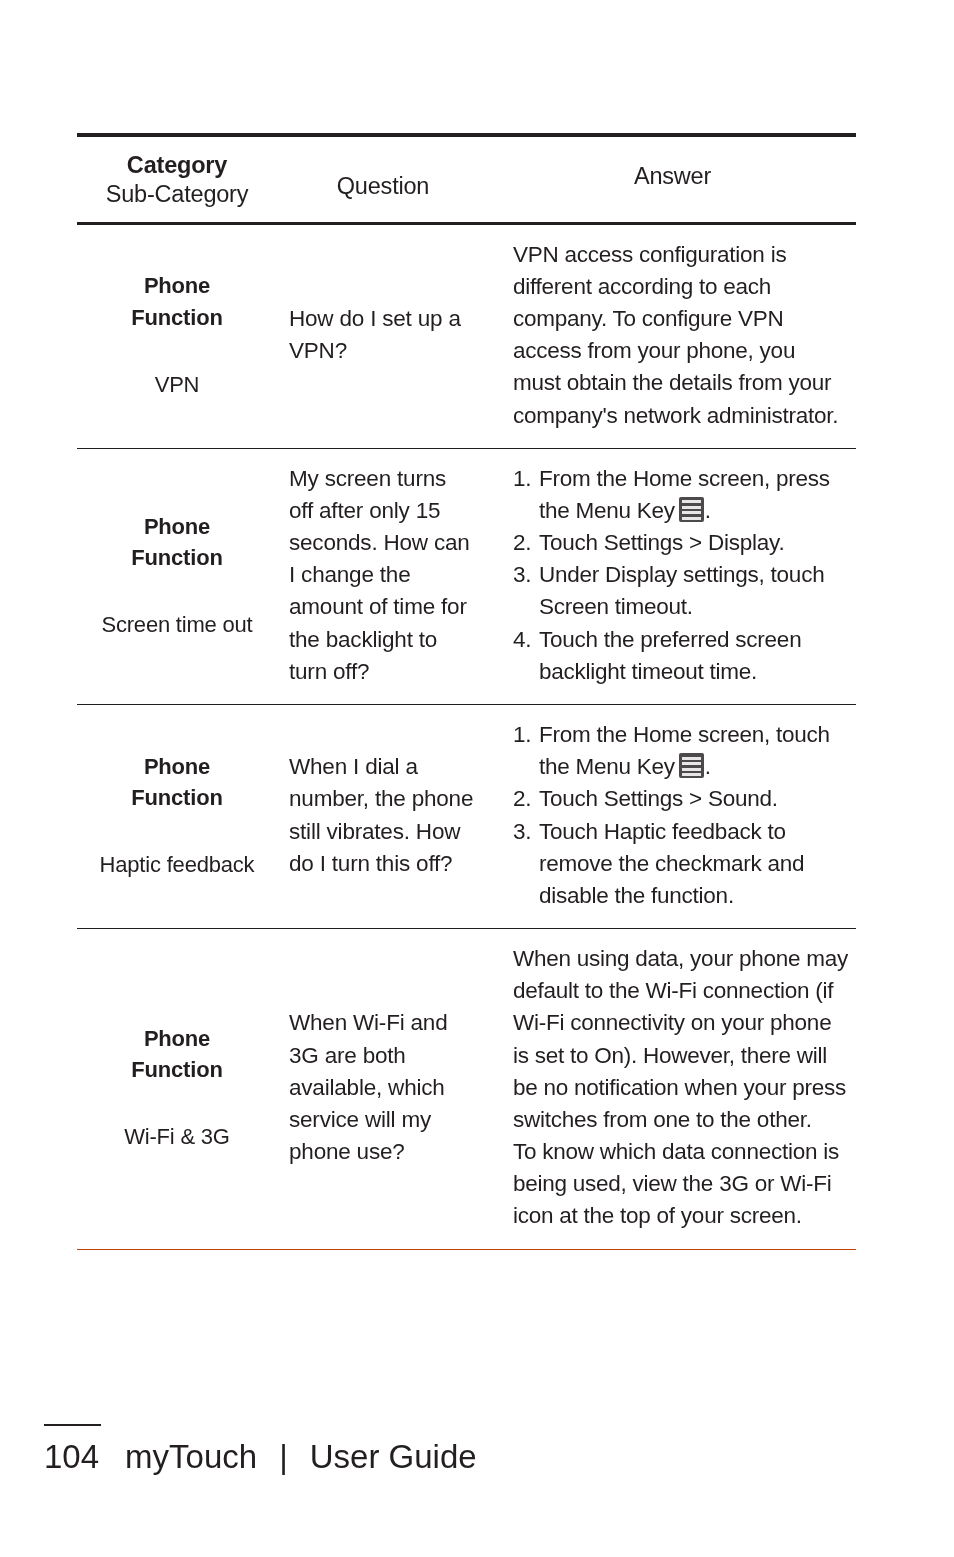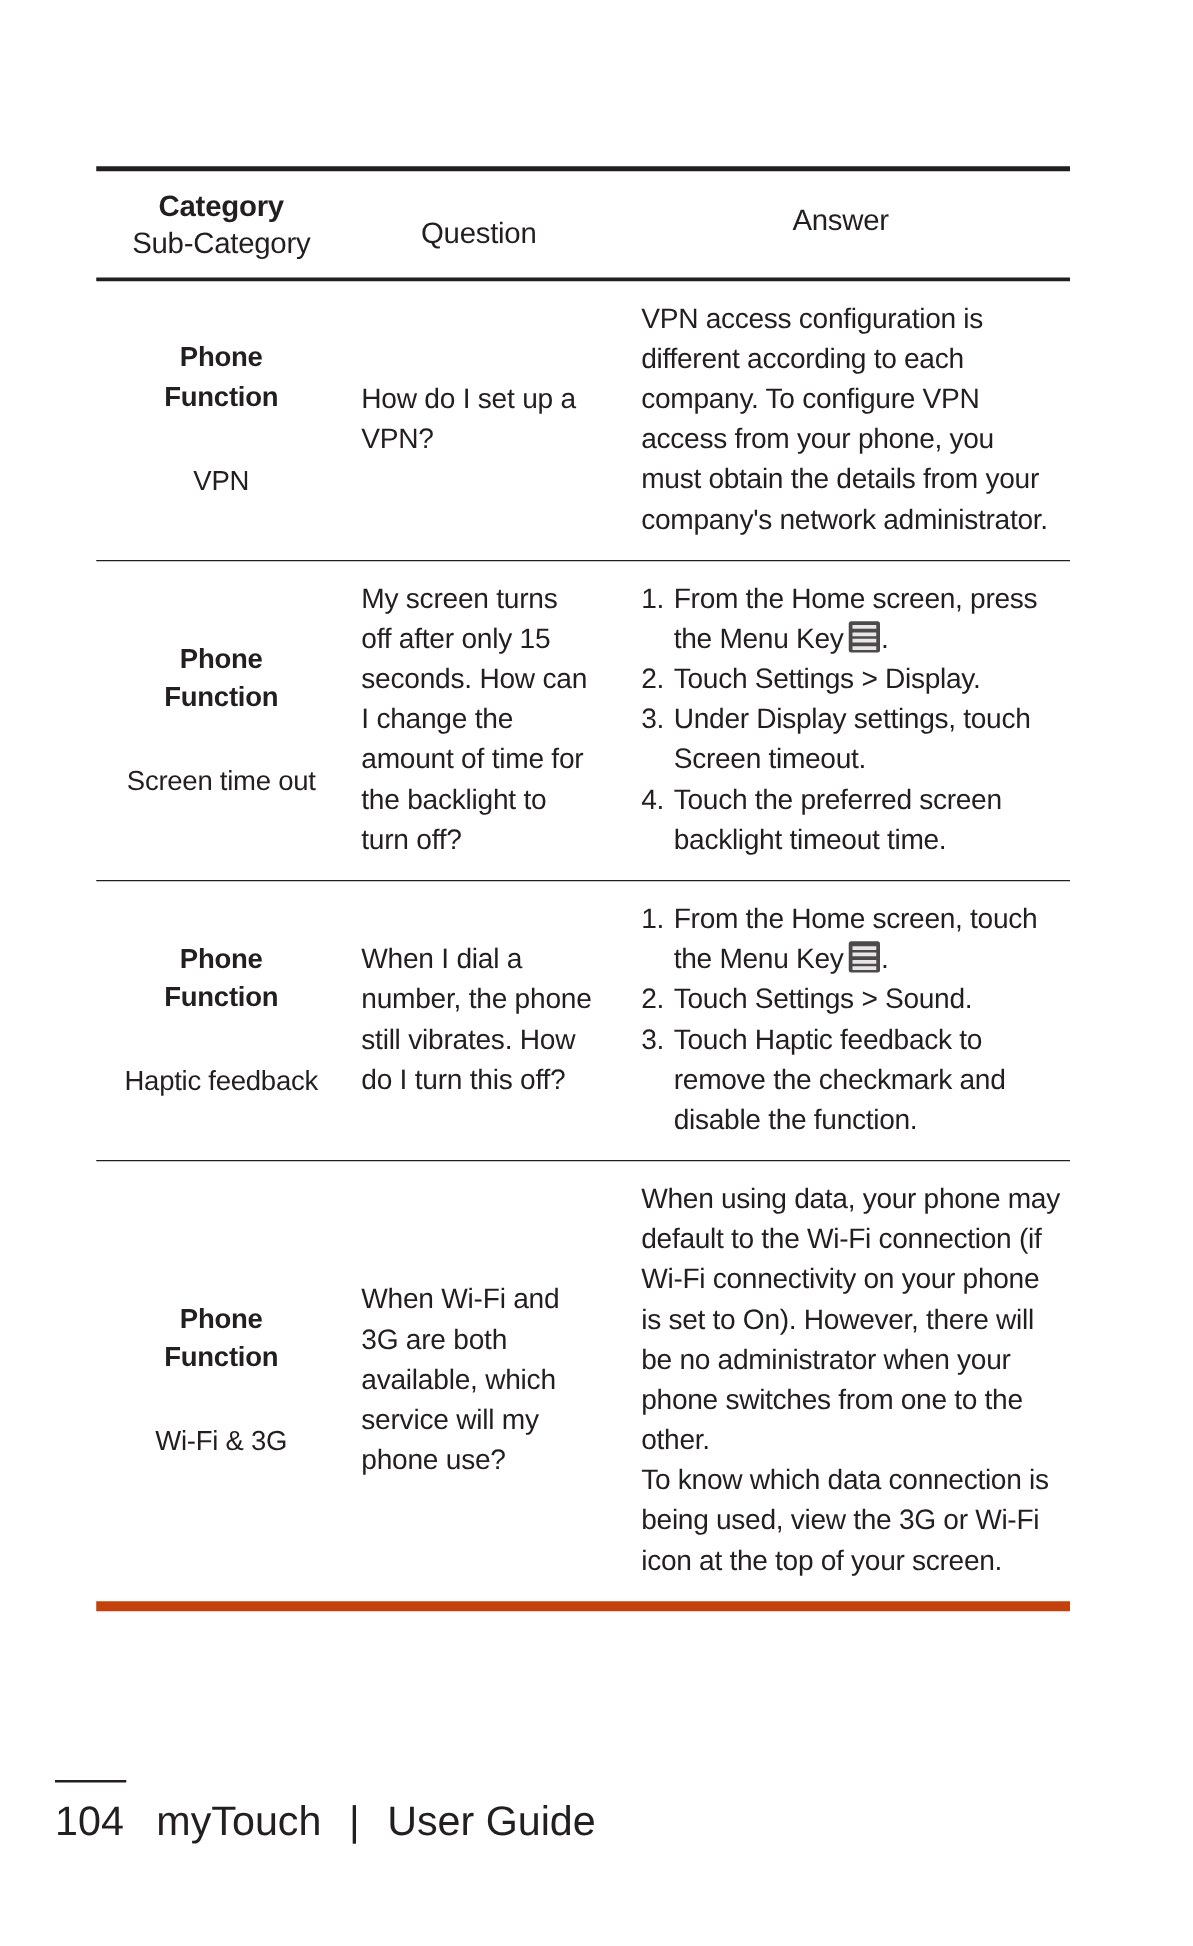--- a/index.html
+++ b/index.html
@@ -24,21 +24,21 @@
     background: #ffffff;
   }
 
   
   .faq-table {
     position: absolute;
     left: 77px;
     top: 133px;
     width: 779px;
     border-top: 4px solid #231f20;
-    border-bottom: 8px solid #c2410c;
+    border-bottom: 1px solid #c2410c;
   }
 
   .faq-header {
     display: flex;
     border-bottom: 3px solid #231f20;
     padding: 14px 0 12px 0;
   }
 
   .faq-row {
     display: flex;
@@ -292,21 +292,21 @@
         <div class="faq-row last">
           <div class="col-cat">
             <div class="cat-main">Phone</div>
             <div class="cat-main">Function</div>
             <div class="cat-sub">Wi-Fi &amp; 3G</div>
           </div>
           <div class="col-q">
             <div class="q-text">When Wi-Fi and 3G are both available, which service will my phone use?</div>
           </div>
           <div class="col-a">
-            <div class="a-para">When using data, your phone may default to the Wi-Fi connection (if Wi-Fi connectivity on your phone is set to On). However, there will be no administrator when your phone switches from one to the other.</div>
+            <div class="a-para">When using data, your phone may default to the Wi-Fi connection (if Wi-Fi connectivity on your phone is set to On). However, there will be no notification when your press switches from one to the other.</div>
             <div class="a-para">To know which data connection is being used, view the 3G or Wi-Fi icon at the top of your screen.</div>
           </div>
         </div>
       </div>
 
   </div>
 
   <div class="footer">
     <div class="footer-rule"></div>
     <div class="footer-line">

